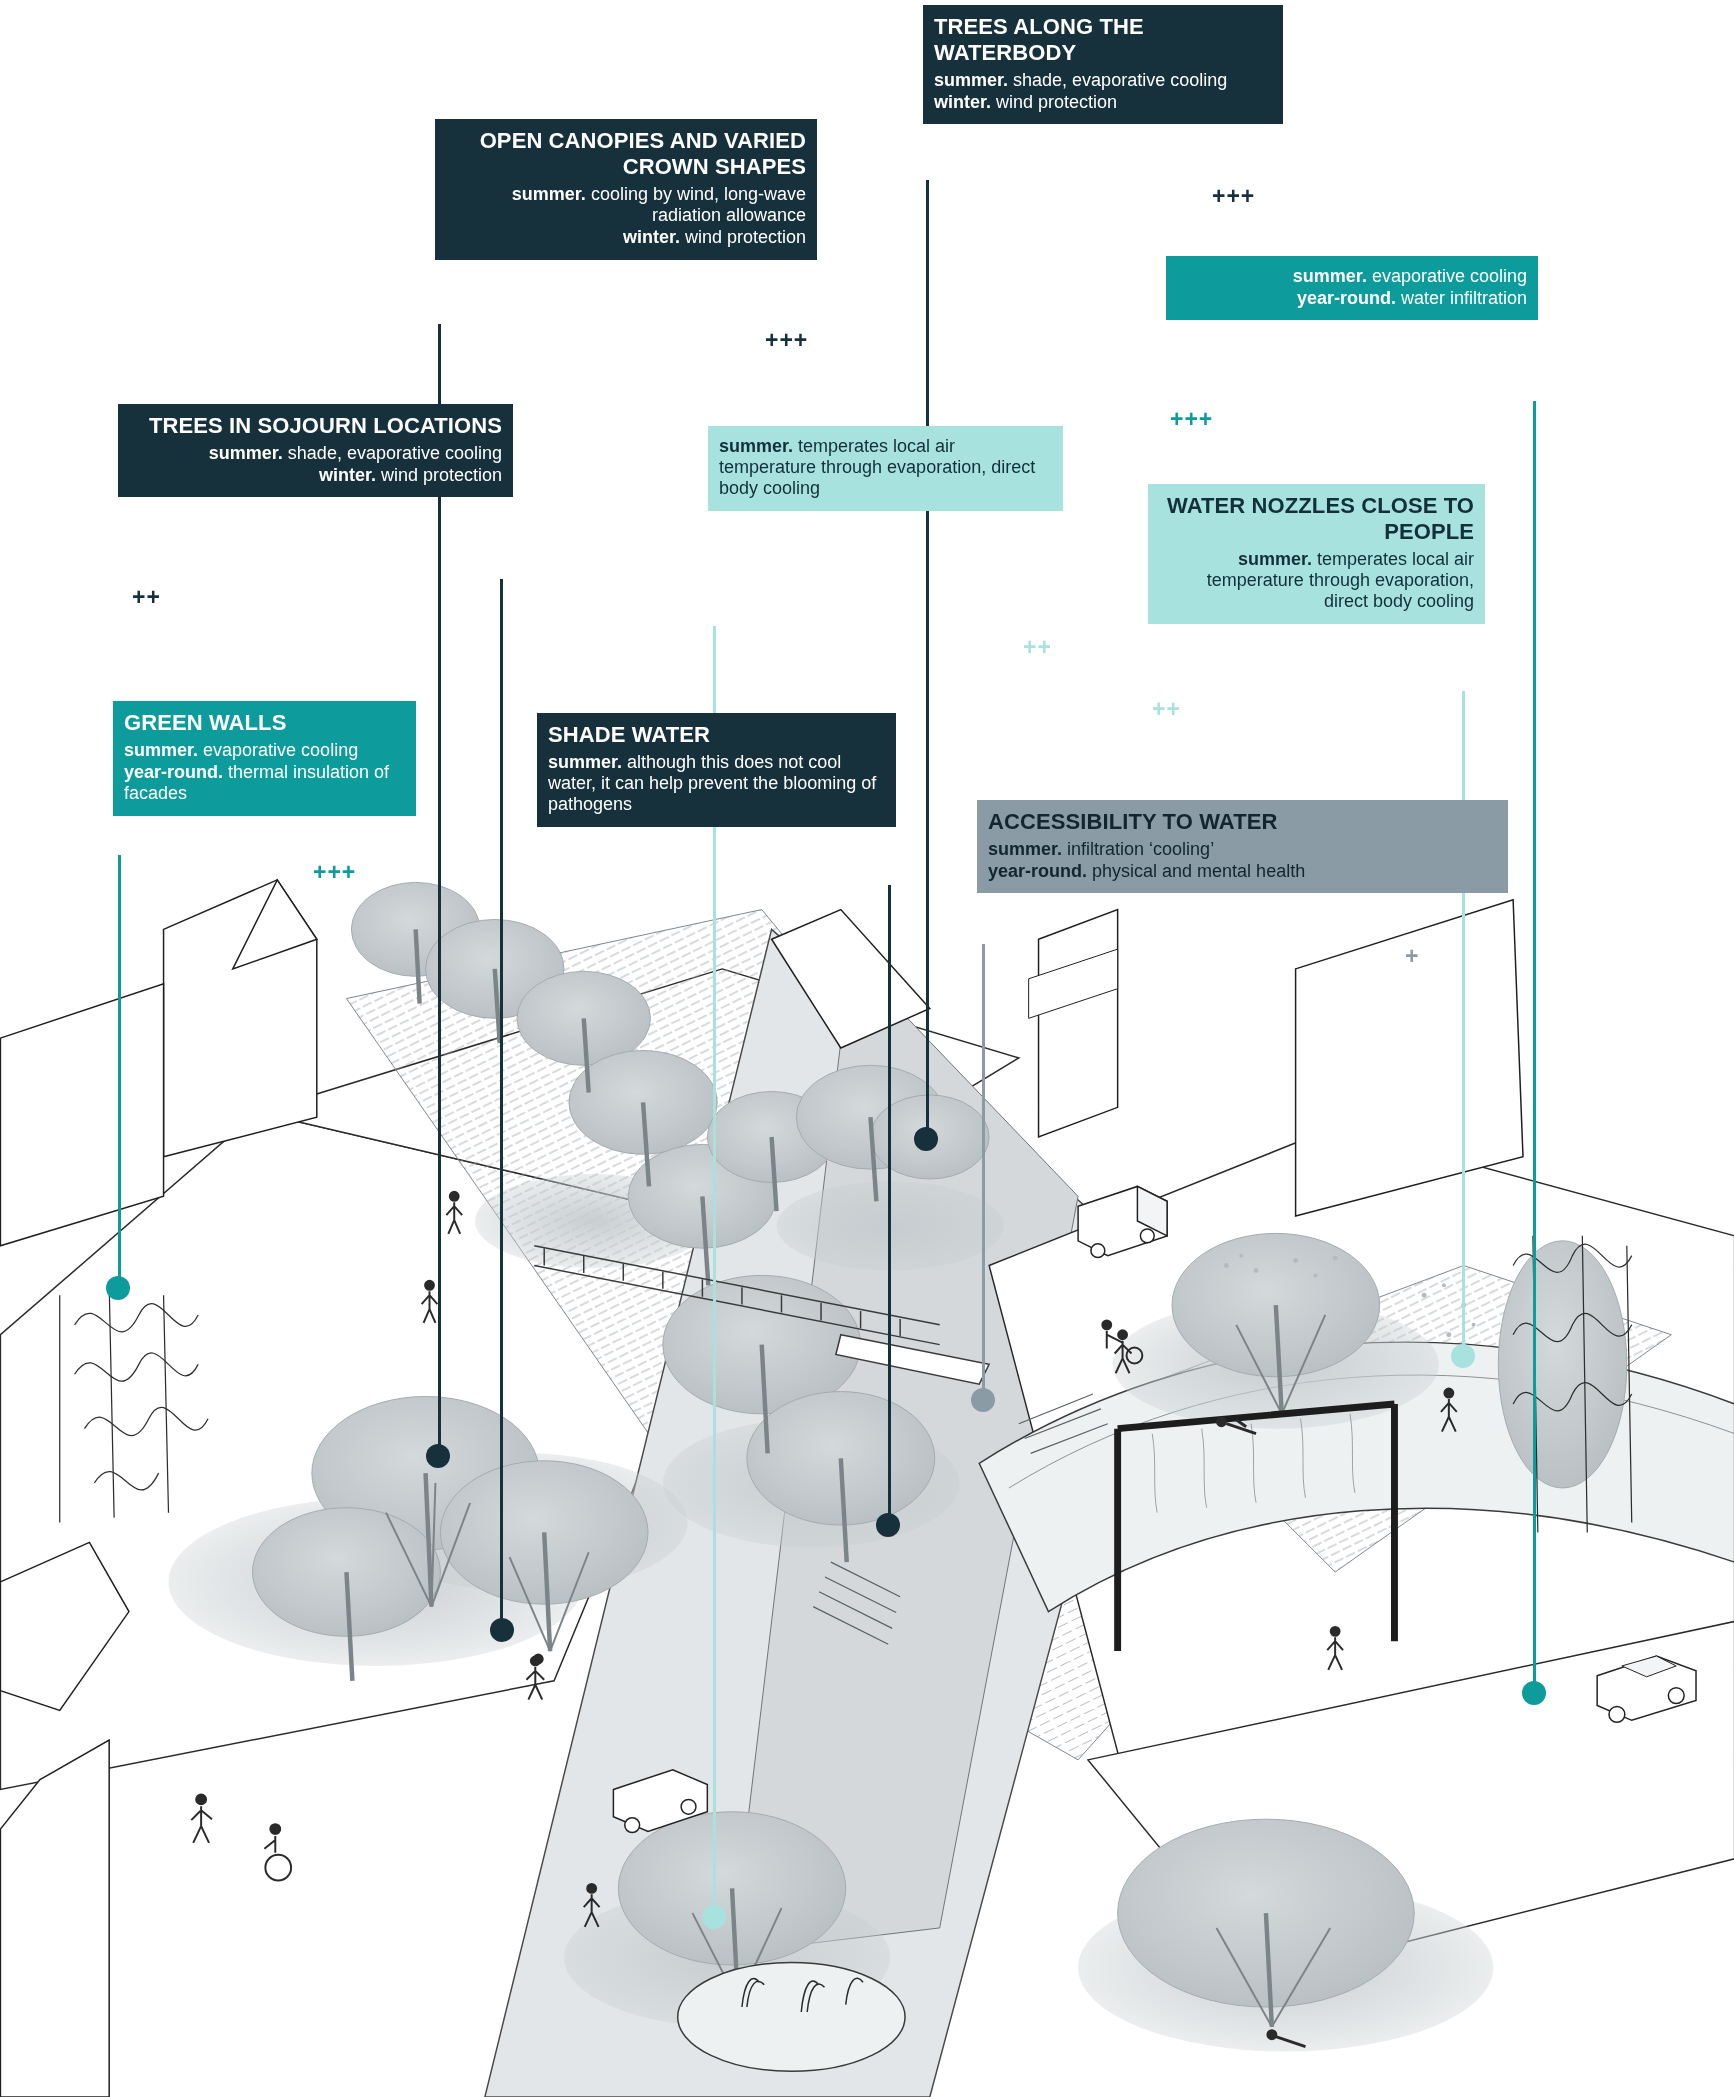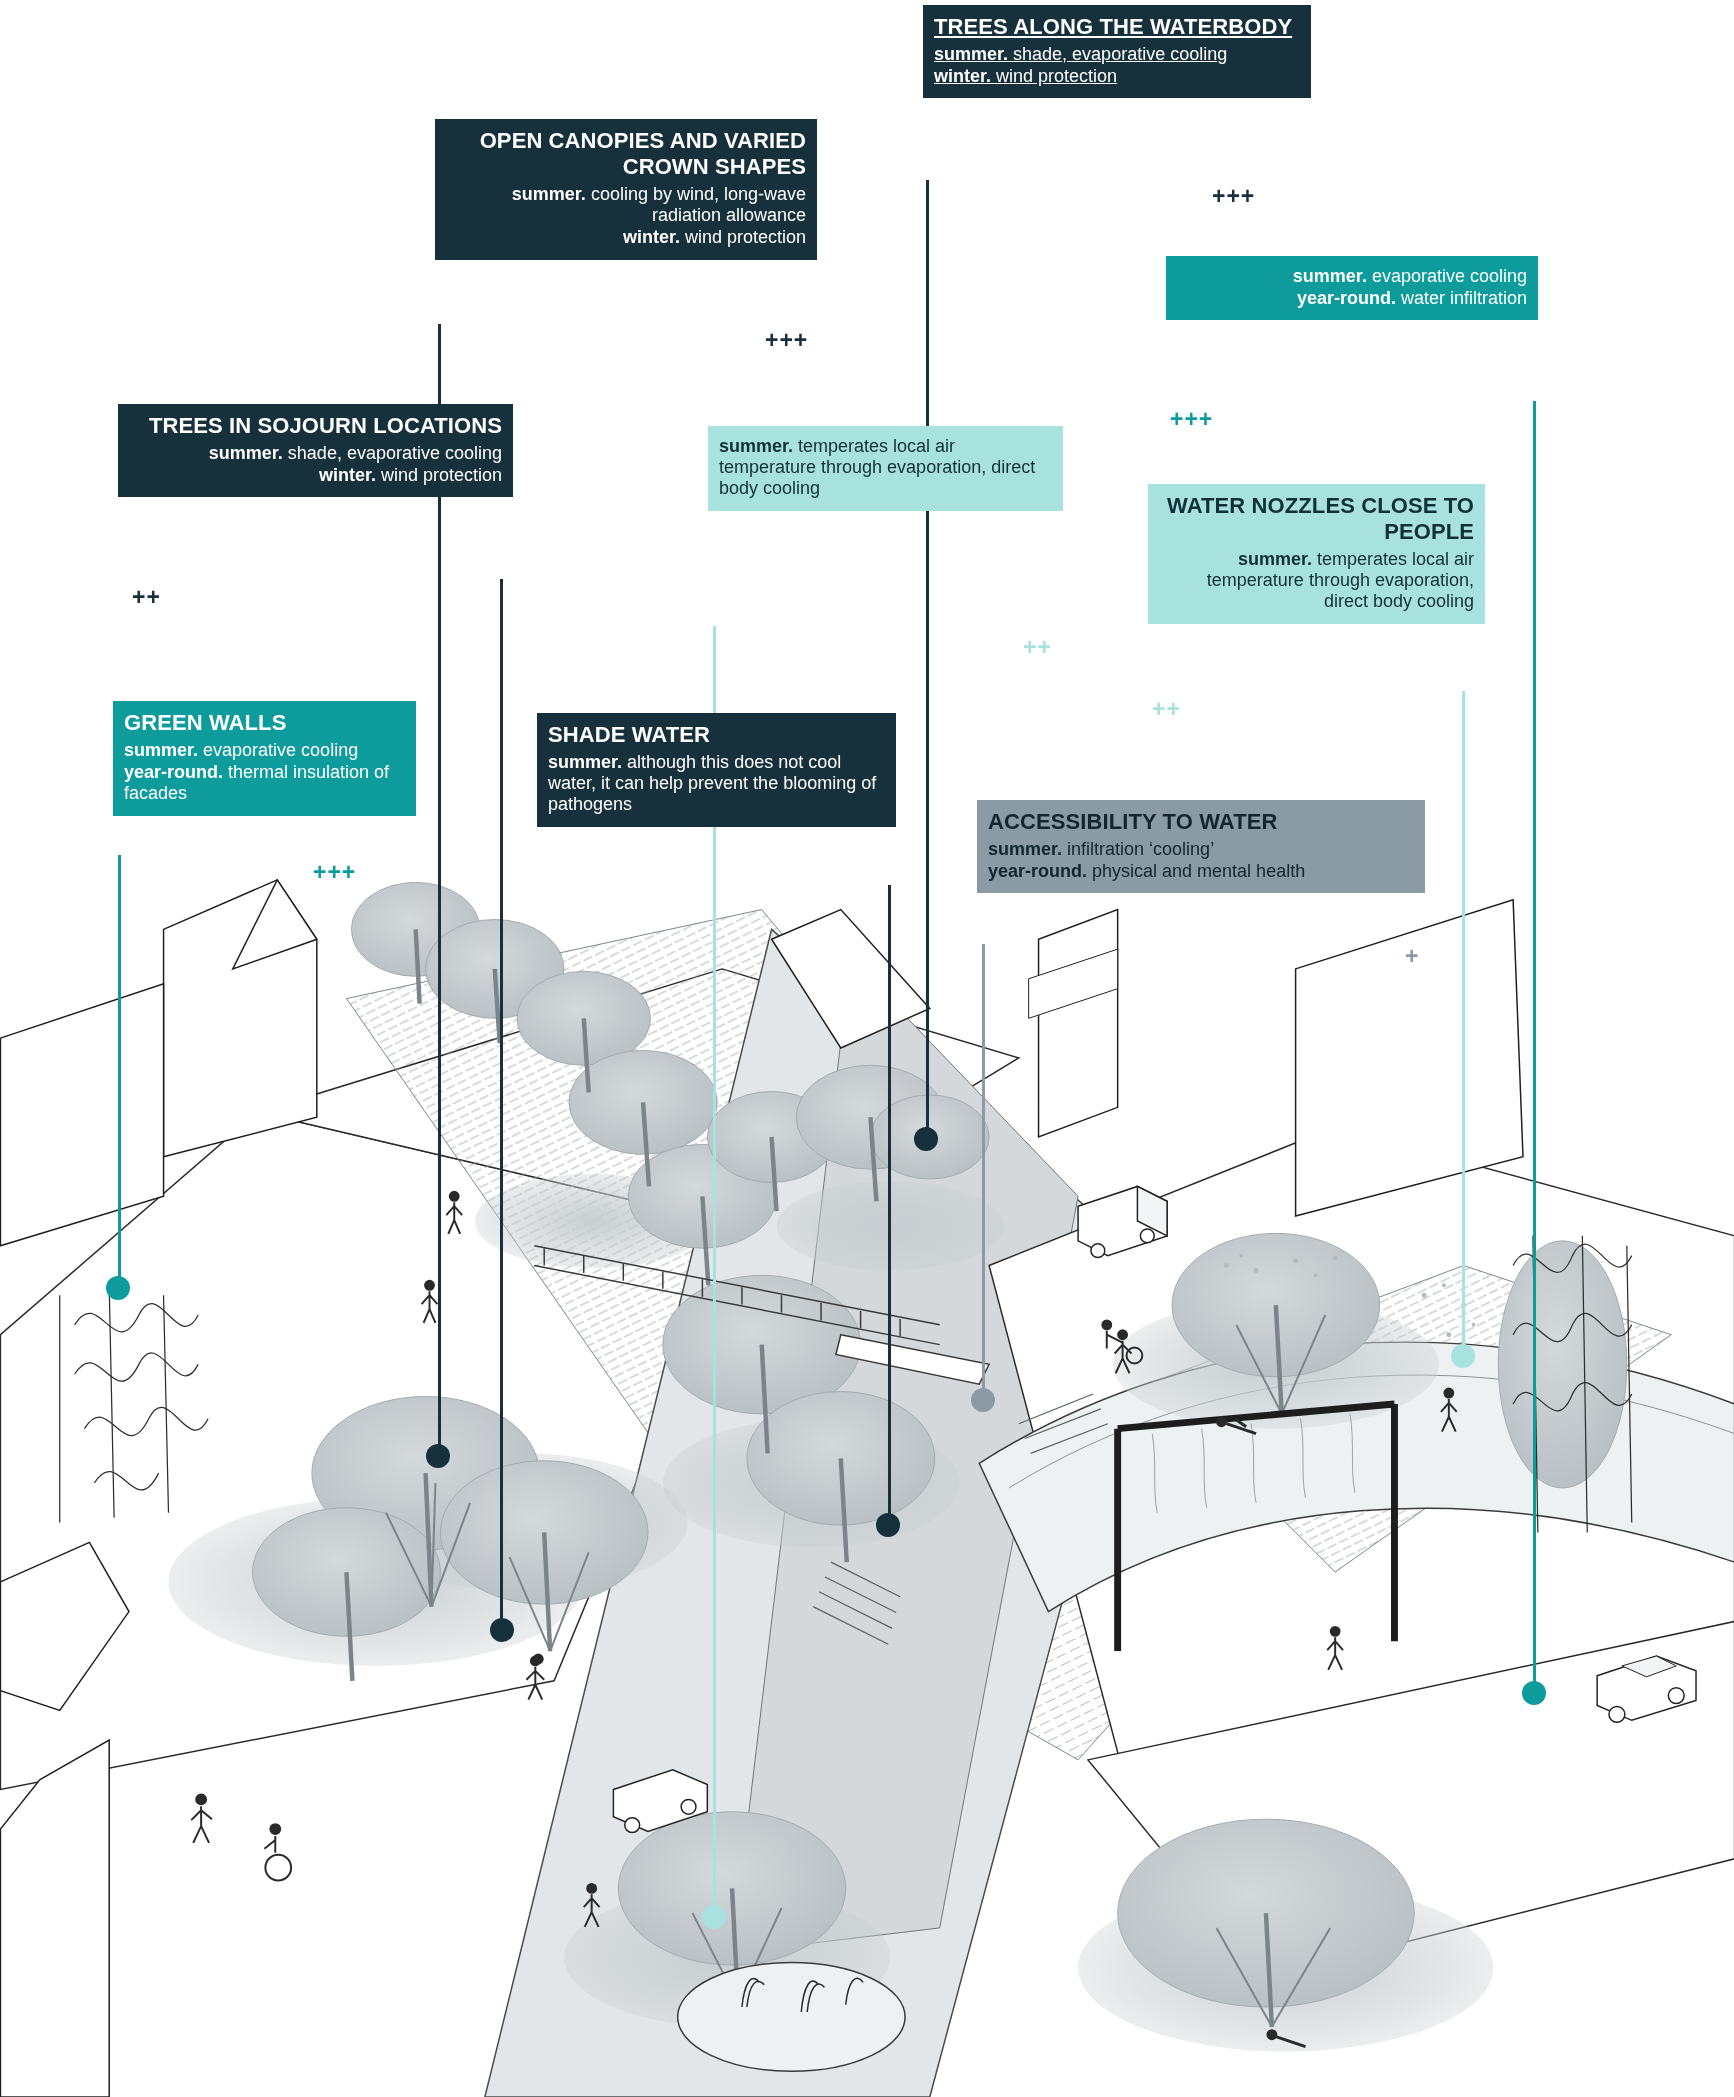--- a/index.html
+++ b/index.html
@@ -350,21 +350,21 @@
     <ellipse cx="1600" cy="4080" rx="230" ry="110" fill="#eef1f2" stroke="#3a3a3a" stroke-width="3"></ellipse>
     <g stroke="#2a2a2a" stroke-width="3" fill="none">
       <path d="M1500,4060 C1505,4010 1520,3990 1535,4010 M1510,4060 C1515,4012 1530,3998 1545,4015"></path>
       <path d="M1620,4070 C1625,4015 1640,3995 1655,4015 M1632,4070 C1637,4020 1652,4002 1667,4020"></path>
       <path d="M1710,4055 C1715,4008 1730,3990 1745,4010"></path>
     </g>
   </g>
 </svg>
 </div>
 
-<div class="callout theme-dark" style="left:923px; top:5px; width:388px;text-decoration:underline;">
+<div class="callout theme-dark" style="left:923px; top:5px; width:360px;">
   <span class="c-title">TREES ALONG THE WATERBODY</span>
   <span class="c-line"><b>summer.</b><span> shade, evaporative cooling</span></span>
   <span class="c-line"><b>winter.</b><span> wind protection</span></span>
 </div>
 <div class="rating dark" style="left:1212px; top:183px;">+++</div>
 <div class="leader dark" style="left:926px; top:180px; height:969px;"></div>
 <div class="dot dark" style="left:914px; top:1127px;"></div>
 
 <div class="callout theme-dark" style="left:435px; top:119px; width:382px;text-align:right;">
   <span class="c-title">OPEN CANOPIES AND VARIED CROWN SHAPES</span>
@@ -416,21 +416,21 @@
 <div class="leader teal" style="left:118px; top:855px; height:435px;"></div>
 <div class="dot teal" style="left:106px; top:1276px;"></div>
 
 <div class="callout theme-dark" style="left:537px; top:713px; width:359px;">
   <span class="c-title">SHADE WATER</span>
   <span class="c-line"><b>summer.</b><span> although this does not cool water, it can help prevent the blooming of pathogens</span></span>
 </div>
 <div class="leader dark" style="left:888px; top:885px; height:643px;"></div>
 <div class="dot dark" style="left:876px; top:1513px;"></div>
 
-<div class="callout theme-grey" style="left:977px; top:800px; width:448px;">
+<div class="callout theme-grey" style="left:977px; top:800px; width:531px;">
   <span class="c-title">ACCESSIBILITY TO WATER</span>
   <span class="c-line"><b>summer.</b><span> infiltration ‘cooling’</span></span>
   <span class="c-line"><b>year-round.</b><span> physical and mental health</span></span>
 </div>
 <div class="rating grey" style="left:1405px; top:943px;">+</div>
 <div class="leader grey" style="left:982px; top:944px; height:460px;"></div>
 <div class="dot grey" style="left:971px; top:1388px;"></div>
 
 
 </body></html>

